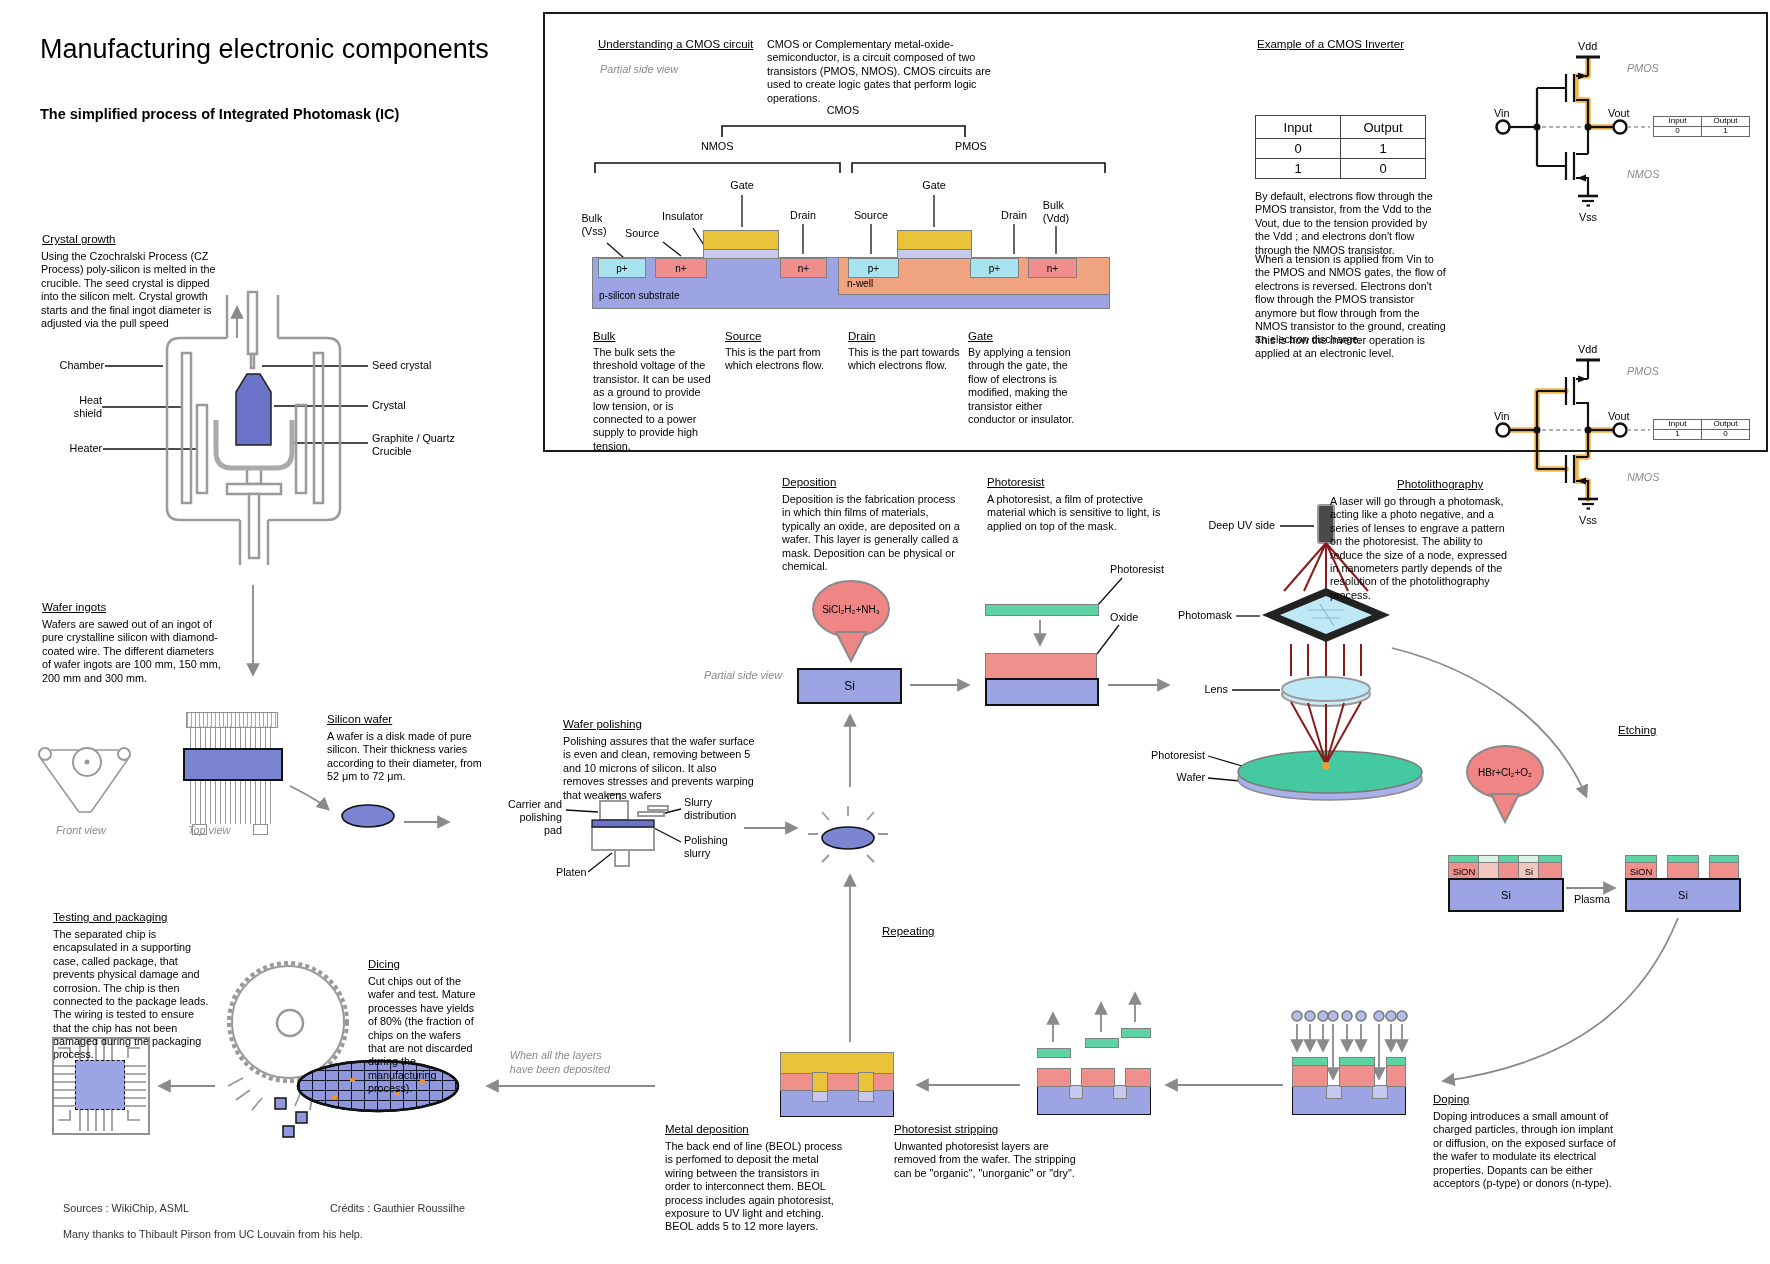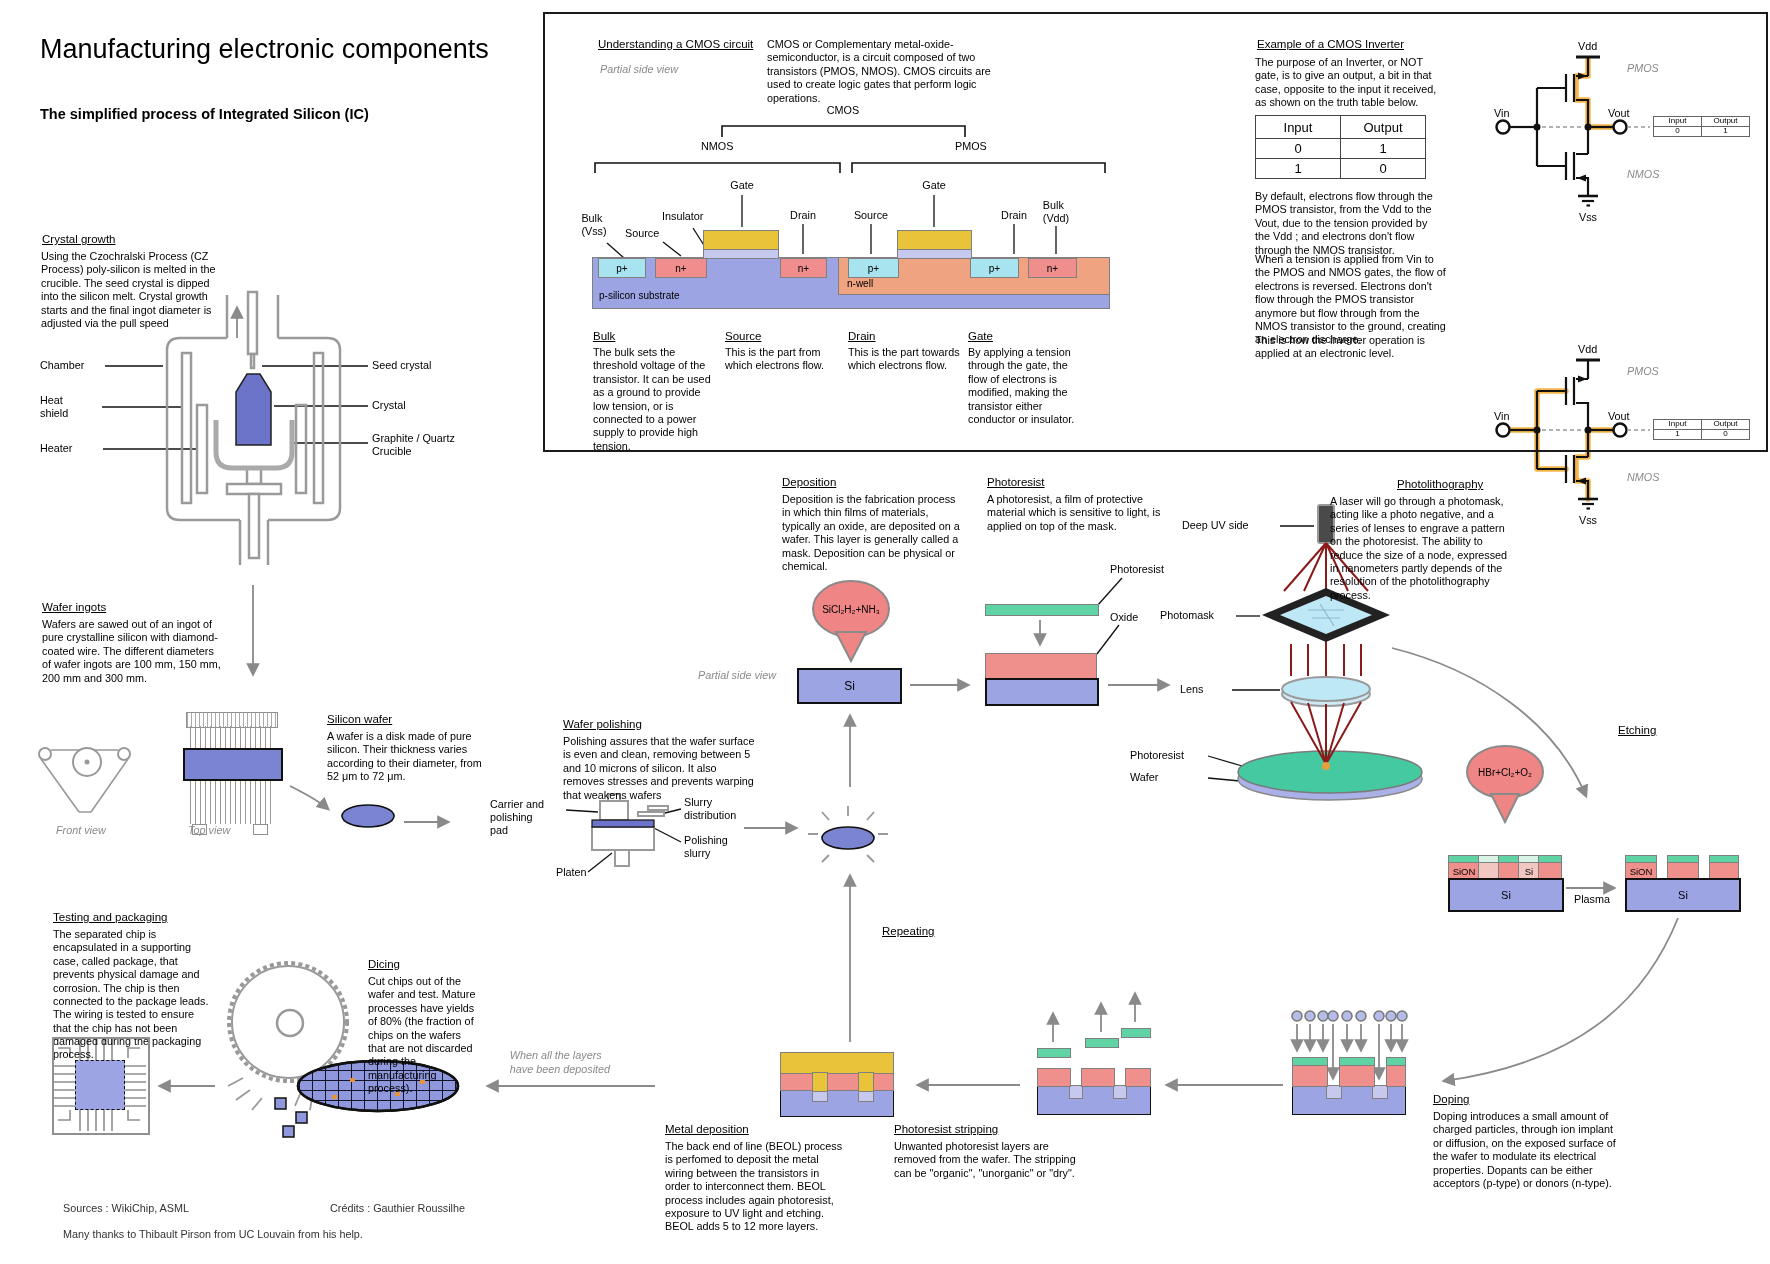--- a/index.html
+++ b/index.html
@@ -3,21 +3,21 @@
 <meta charset="utf-8">
 <style>
   html,body{margin:0;padding:0;background:#fff;font-family:"Liberation Sans",sans-serif;color:#000}
   #c{position:relative;width:1770px;height:1264px;background:#fff;overflow:hidden}
   .a{position:absolute}
   .t{font-size:10.8px;line-height:1.24}
   .h{font-size:11.5px;text-decoration:underline;white-space:nowrap}
   .lb{font-size:10.8px;white-space:nowrap}
   .pre{white-space:pre-line}
   .it{font-style:italic;color:#8a8a8a;font-size:10.8px}
-  .rt{}
+  .rt{text-align:right}
   .ctr{display:flex;align-items:center;justify-content:center;text-align:left}
   .tt{border-collapse:collapse;font-size:13px;text-align:center;table-layout:fixed}
   .tt td{border:1.5px solid #444;width:84px;height:19px;padding:0}
   .tt tr:first-child td{height:22px}
   .mt{border-collapse:collapse;font-size:8px;text-align:center;table-layout:fixed}
   .mt td{border:1px solid #666;width:47px;height:9px;padding:0;line-height:1.1}
   svg{display:block}
 </style>
 </head>
 <body>
@@ -225,21 +225,21 @@
       <path d="M58,1048H70V1058M140,1048H128V1058M58,1120H70V1110M140,1120H128V1110"></path>
     </g>
 
     <path d="M1588,60V76H1576V100H1588V127H1612" fill="none" stroke="#f2b13d" stroke-width="5.5" stroke-linejoin="round" stroke-linecap="round" opacity="0.95"></path>
     <use href="#invb"></use>
     <path d="M1510,430H1537M1537,391V469M1537,391H1566M1537,469H1566M1588,430V457H1576V481H1588V499M1588,430H1612" fill="none" stroke="#f2b13d" stroke-width="5.5" stroke-linejoin="round" stroke-linecap="round" opacity="0.95"></path>
     <use href="#invb" y="303"></use>
   </svg>
 
   <div class="a" style="left:40px;top:34px;font-size:27px">Manufacturing electronic components</div>
-  <div class="a" style="left:40px;top:106px;font-size:14.5px;font-weight:700">The simplified process of Integrated Silicon (IC)</div>
+  <div class="a" style="left:40px;top:106px;font-size:14.5px;font-weight:700">The simplified process of Integrated Photomask (IC)</div>
 
   <div class="a h" style="left:42px;top:233px">Crystal growth</div>
   <div class="a t" style="left:41px;top:250px;width:178px">Using the Czochralski Process (CZ Process) poly-silicon is melted in the crucible. The seed crystal is dipped into the silicon melt. Crystal growth starts and the final ingot diameter is adjusted via the pull speed</div>
   <div class="a lb rt" style="left:40px;top:359px;width:64px">Chamber</div>
   <div class="a lb rt pre" style="left:40px;top:394px;width:62px;line-height:1.2">Heat
 shield</div>
   <div class="a lb rt" style="left:40px;top:442px;width:62px">Heater</div>
   <div class="a lb" style="left:372px;top:359px">Seed crystal</div>
   <div class="a lb" style="left:372px;top:399px">Crystal</div>
   <div class="a lb pre" style="left:372px;top:432px;line-height:1.2">Graphite / Quartz
@@ -400,21 +400,20 @@
   <div class="a h" style="left:593px;top:330px">Bulk</div>
   <div class="a t" style="left:593px;top:346px;width:118px">The bulk sets the threshold voltage of the transistor. It can be used as a ground to provide low tension, or is connected to a power supply to provide high tension.</div>
   <div class="a h" style="left:725px;top:330px">Source</div>
   <div class="a t" style="left:725px;top:346px;width:118px">This is the part from which electrons flow.</div>
   <div class="a h" style="left:848px;top:330px">Drain</div>
   <div class="a t" style="left:848px;top:346px;width:118px">This is the part towards which electrons flow.</div>
   <div class="a h" style="left:968px;top:330px">Gate</div>
   <div class="a t" style="left:968px;top:346px;width:120px">By applying a tension through the gate, the flow of electrons is modified, making the transistor either conductor or insulator.</div>
 
   <div class="a h" style="left:1257px;top:38px">Example of a CMOS Inverter</div>
-  <div class="a t" style="left:1255px;top:56px;width:186px">The purpose of an Inverter, or NOT gate, is to give an output, a bit in that case, opposite to the input it received, as shown on the truth table below.</div>
   <table class="a tt" style="left:1255px;top:115px">
     <tbody>
         <tr>
           <td>Input</td>
           <td>Output</td>
         </tr>
     <tr>
           <td>0</td>
           <td>1</td>
         </tr>

